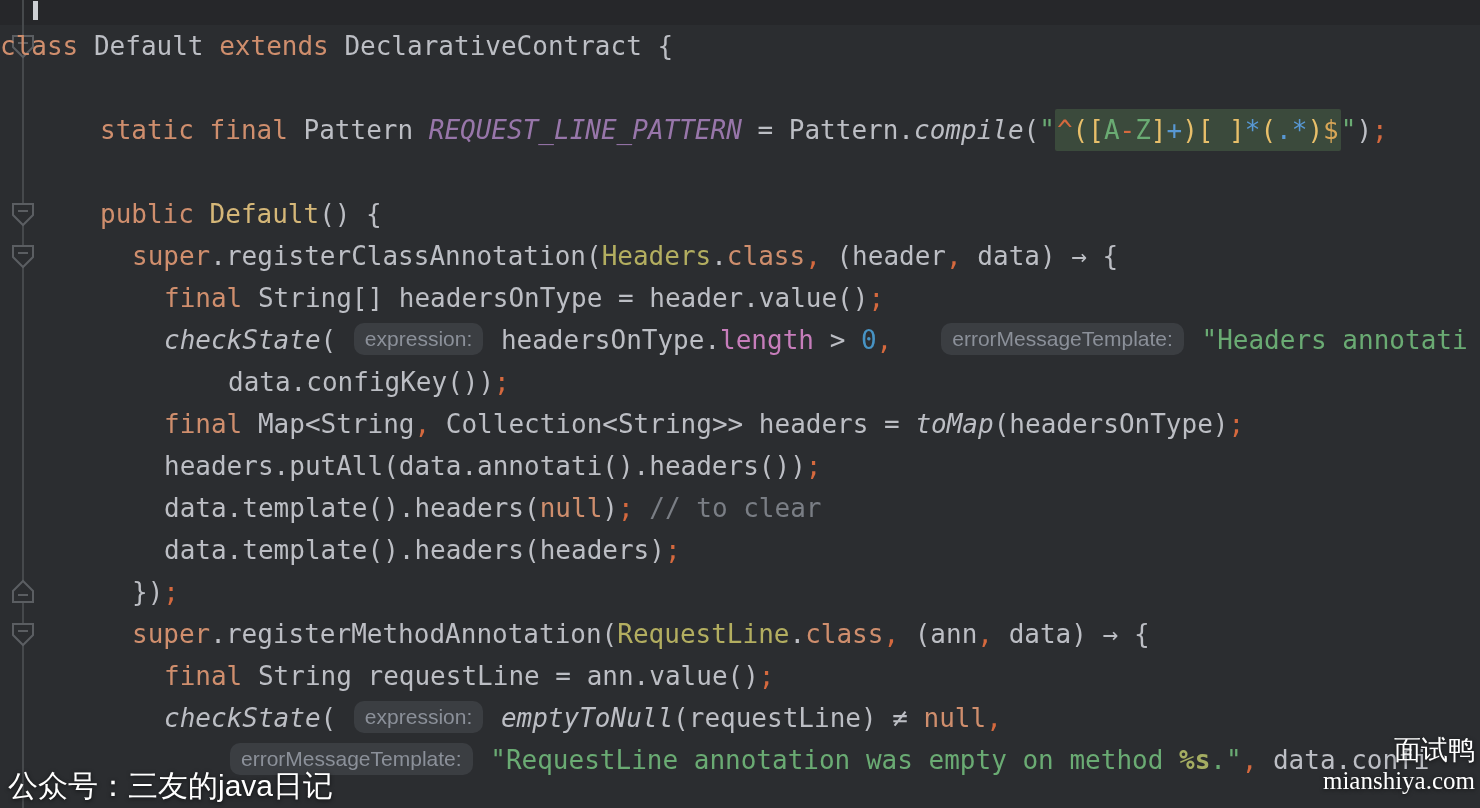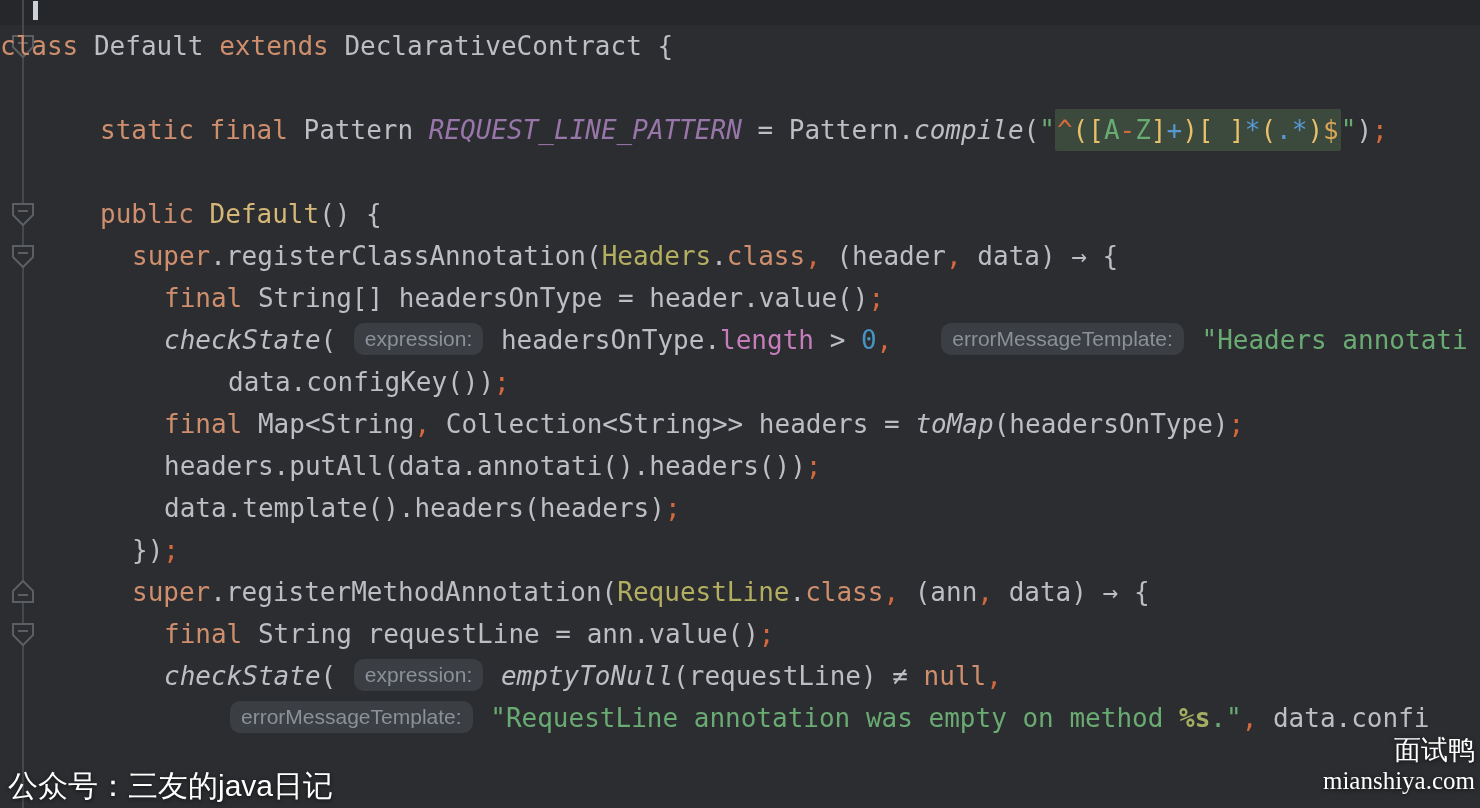--- a/index.html
+++ b/index.html
@@ -87,20 +87,21 @@
       <div class="code-line" style="padding-left: 68px;"></div>
       <div class="code-line" style="padding-left: 100px;"><span class="tok kw">static</span><span class="tok pl"> </span><span class="tok kw">final</span><span class="tok pl"> Pattern </span><span class="tok cons">REQUEST_LINE_PATTERN</span><span class="tok pl"> = Pattern.</span><span class="tok it">compile</span><span class="tok pl">(</span><span class="tok str">"</span><span class="rx-hl"><span class="tok punc">^</span><span class="tok rxp">(</span><span class="tok rxp">[</span><span class="tok rxg">A</span><span class="tok punc">-</span><span class="tok rxg">Z</span><span class="tok rxp">]</span><span class="tok rxb">+</span><span class="tok rxp">)[ ]</span><span class="tok rxb">*</span><span class="tok rxp">(</span><span class="tok rxb">.*</span><span class="tok rxp">)</span><span class="tok rxd">$</span></span><span class="tok str">"</span><span class="tok pl">)</span><span class="tok punc">;</span></div>
       <div class="code-line" style="padding-left: 68px;"></div>
       <div class="code-line" style="padding-left: 100px;"><span class="tok kw">public</span><span class="tok pl"> </span><span class="tok mdecl">Default</span><span class="tok pl">() {</span></div>
       <div class="code-line" style="padding-left: 132px;"><span class="tok kw">super</span><span class="tok pl">.registerClassAnnotation(</span><span class="tok ann">Headers</span><span class="tok pl">.</span><span class="tok kw">class</span><span class="tok punc">,</span><span class="tok pl"> (header</span><span class="tok punc">,</span><span class="tok pl"> data) → {</span></div>
       <div class="code-line" style="padding-left: 164px;"><span class="tok kw">final</span><span class="tok pl"> String[] headersOnType = header.value()</span><span class="tok punc">;</span></div>
       <div class="code-line" style="padding-left: 164px;"><span class="tok it">checkState</span><span class="tok pl">( </span><span class="tok hint">expression:</span><span class="tok pl"> headersOnType.</span><span class="tok field">length</span><span class="tok pl"> &gt; </span><span class="tok num">0</span><span class="tok punc">,</span><span class="tok pl">   </span><span class="tok hint">errorMessageTemplate:</span><span class="tok pl"> </span><span class="tok str">"Headers annotati</span></div>
       <div class="code-line" style="padding-left: 228px;"><span class="tok pl">data.configKey())</span><span class="tok punc">;</span></div>
       <div class="code-line" style="padding-left: 164px;"><span class="tok kw">final</span><span class="tok pl"> Map&lt;String</span><span class="tok punc">,</span><span class="tok pl"> Collection&lt;String&gt;&gt; headers = </span><span class="tok it">toMap</span><span class="tok pl">(headersOnType)</span><span class="tok punc">;</span></div>
       <div class="code-line" style="padding-left: 164px;"><span class="tok pl">headers.putAll(data.annotati().headers())</span><span class="tok punc">;</span></div>
+      <div class="code-line" style="padding-left: 164px;"><span class="tok pl">data.template().headers(</span><span class="tok kw">null</span><span class="tok pl">)</span><span class="tok punc">;</span><span class="tok cm"> // to clear</span></div>
       <div class="code-line" style="padding-left: 164px;"><span class="tok pl">data.template().headers(headers)</span><span class="tok punc">;</span></div>
       <div class="code-line" style="padding-left: 132px;"><span class="tok pl">})</span><span class="tok punc">;</span></div>
       <div class="code-line" style="padding-left: 132px;"><span class="tok kw">super</span><span class="tok pl">.registerMethodAnnotation(</span><span class="tok ann">RequestLine</span><span class="tok pl">.</span><span class="tok kw">class</span><span class="tok punc">,</span><span class="tok pl"> (ann</span><span class="tok punc">,</span><span class="tok pl"> data) → {</span></div>
       <div class="code-line" style="padding-left: 164px;"><span class="tok kw">final</span><span class="tok pl"> String requestLine = ann.value()</span><span class="tok punc">;</span></div>
       <div class="code-line" style="padding-left: 164px;"><span class="tok it">checkState</span><span class="tok pl">( </span><span class="tok hint">expression:</span><span class="tok pl"> </span><span class="tok it">emptyToNull</span><span class="tok pl">(requestLine) ≠ </span><span class="tok kw">null</span><span class="tok punc">,</span></div>
       <div class="code-line" style="padding-left: 228px;"><span class="tok hint">errorMessageTemplate:</span><span class="tok pl"> </span><span class="tok str">"RequestLine annotation was empty on method </span><span class="tok fmt">%s</span><span class="tok str">."</span><span class="tok punc">,</span><span class="tok pl"> data.confi</span></div>
     </div>
   <div class="caret"></div>
   <div class="wm-left">公众号：三友的java日记</div>
   <div class="wm-right">

